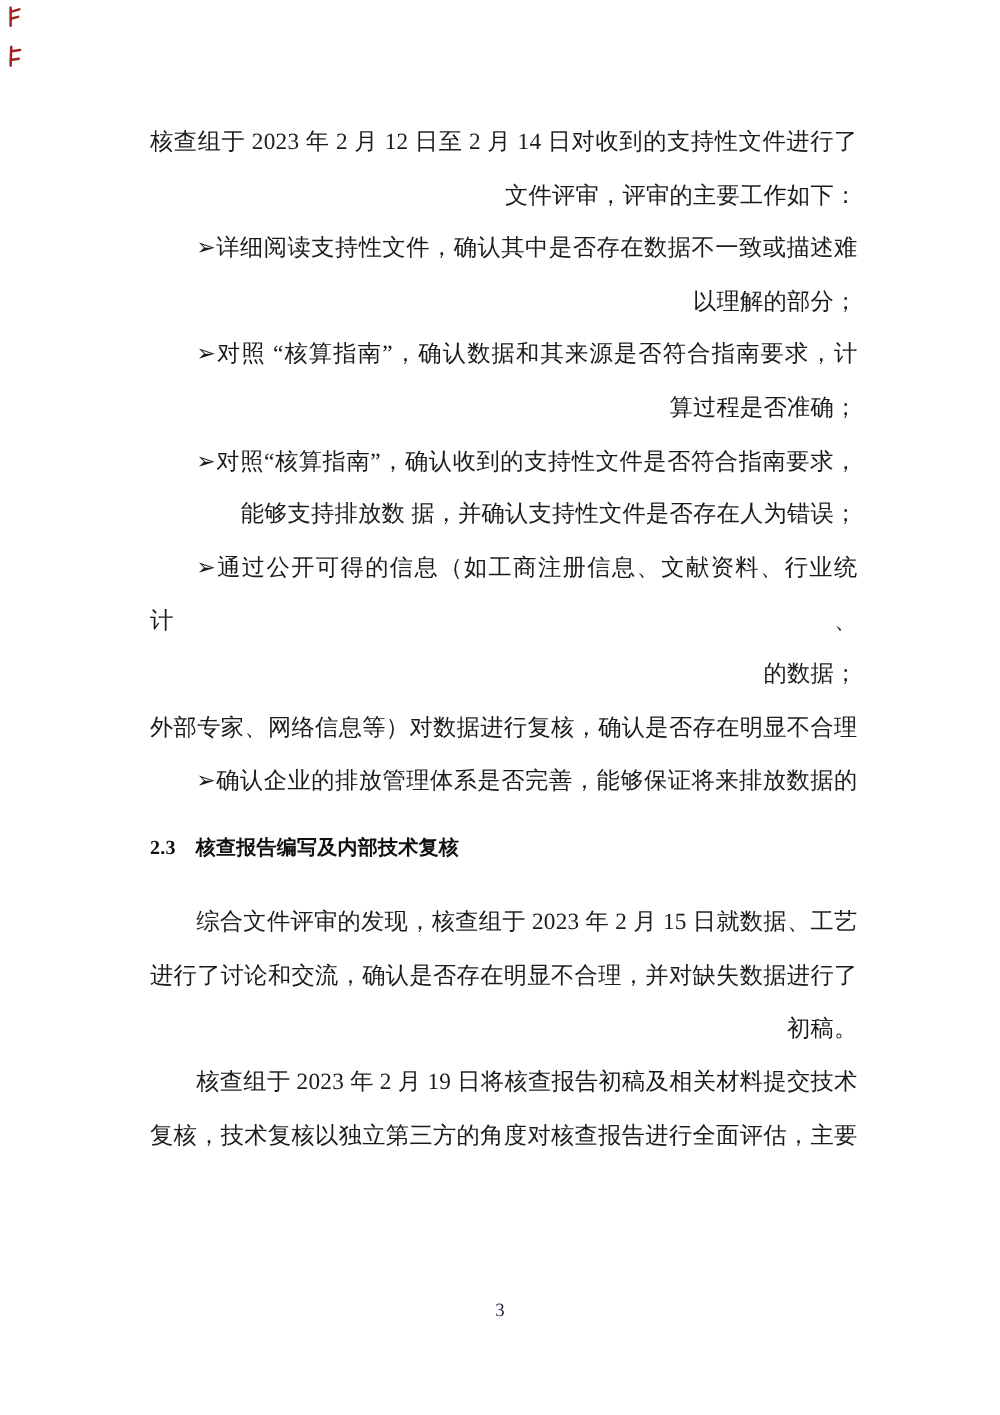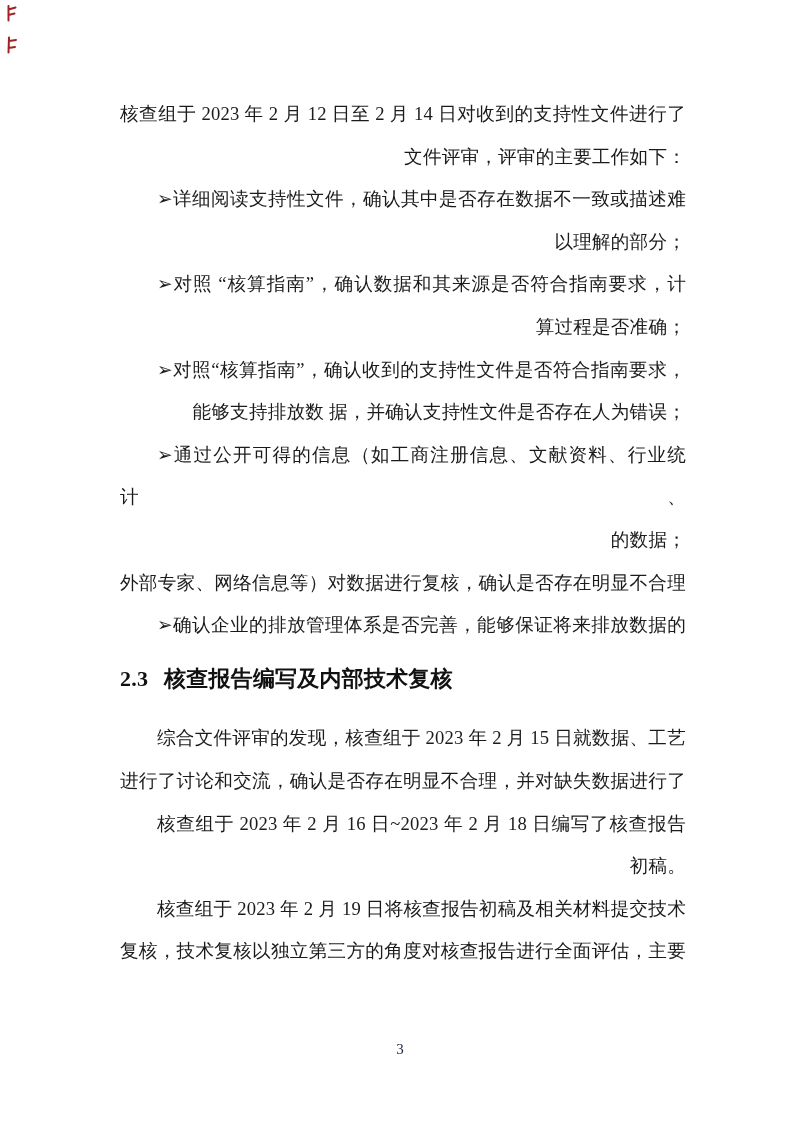--- a/index.html
+++ b/index.html
@@ -22,21 +22,21 @@
     line-height: 42.6px;
     letter-spacing: 0.2px;
   }
   .tline { white-space: nowrap; }
   .jline { text-align: justify; text-align-last: justify; white-space: normal; }
   .lline { text-align: right; }
   .ind   { text-indent: 37px; }
 
   .heading {
     font-weight: bold;
-    font-size: 22px;
+    font-size: 16px;
     line-height: 42.6px;
     margin-top: 11px;
     margin-bottom: 17px;
     color: #111111;
   }
   .heading .hnum { margin-right: 16px; }
 
   .footer {
     position: absolute;
     left: 0; right: 0; top: 1038px;
@@ -75,21 +75,20 @@
     <div class="tline lline">的数据；</div>
     <div class="tline jline">外部专家、网络信息等）对数据进行复核，确认是否存在明显不合理</div>
     <div class="tline jline ind">➢确认企业的排放管理体系是否完善，能够保证将来排放数据的</div>
 
     <div class="heading">
       <span class="hnum">2.3</span><span>核查报告编写及内部技术复核</span>
     </div>
 
     <div class="tline jline ind">综合文件评审的发现，核查组于 2023 年 2 月 15 日就数据、工艺</div>
     <div class="tline jline">进行了讨论和交流，确认是否存在明显不合理，并对缺失数据进行了</div>
-    <div class="tline jline ind">核查组于 2023 年 2 月 16 日~2023 年 2 月 18 日编写了核查报告</div>
     <div class="tline lline">初稿。</div>
     <div class="tline jline ind">核查组于 2023 年 2 月 19 日将核查报告初稿及相关材料提交技术</div>
     <div class="tline jline">复核，技术复核以独立第三方的角度对核查报告进行全面评估，主要</div>
   </div>
 
   <div class="footer">
     <span>3</span>
   </div>
 
 </div>

